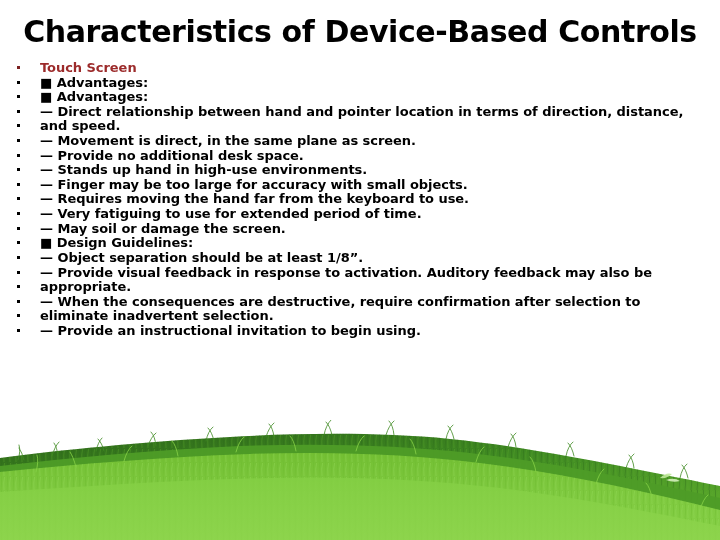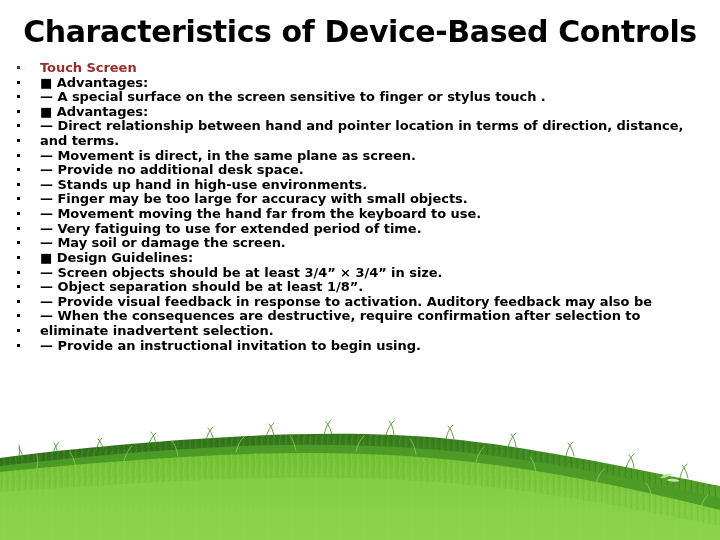--- a/index.html
+++ b/index.html
@@ -105,77 +105,73 @@
       <div class="bullet-row accent">
         <span class="bullet-marker"></span>
         <span class="bullet-text">Touch Screen</span>
       </div>
       <div class="bullet-row">
         <span class="bullet-marker"></span>
         <span class="bullet-text">■ Advantages:</span>
       </div>
       <div class="bullet-row">
         <span class="bullet-marker"></span>
-        <span class="bullet-text">— A special surface on the screen sensitive to finger or stylus touch .</span>
-      </div>
-      <div class="bullet-row">
-        <span class="bullet-marker"></span>
         <span class="bullet-text">■ Advantages:</span>
       </div>
       <div class="bullet-row">
         <span class="bullet-marker"></span>
         <span class="bullet-text">— Direct relationship between hand and pointer location in terms of direction, distance,</span>
       </div>
       <div class="bullet-row">
         <span class="bullet-marker"></span>
-        <span class="bullet-text">and terms.</span>
+        <span class="bullet-text">and speed.</span>
       </div>
       <div class="bullet-row">
         <span class="bullet-marker"></span>
         <span class="bullet-text">— Movement is direct, in the same plane as screen.</span>
       </div>
       <div class="bullet-row">
         <span class="bullet-marker"></span>
         <span class="bullet-text">— Provide no additional desk space.</span>
       </div>
       <div class="bullet-row">
         <span class="bullet-marker"></span>
         <span class="bullet-text">— Stands up hand in high-use environments.</span>
       </div>
       <div class="bullet-row">
         <span class="bullet-marker"></span>
         <span class="bullet-text">— Finger may be too large for accuracy with small objects.</span>
       </div>
       <div class="bullet-row">
         <span class="bullet-marker"></span>
-        <span class="bullet-text">— Movement moving the hand far from the keyboard to use.</span>
+        <span class="bullet-text">— Requires moving the hand far from the keyboard to use.</span>
       </div>
       <div class="bullet-row">
         <span class="bullet-marker"></span>
         <span class="bullet-text">— Very fatiguing to use for extended period of time.</span>
       </div>
       <div class="bullet-row">
         <span class="bullet-marker"></span>
         <span class="bullet-text">— May soil or damage the screen.</span>
       </div>
       <div class="bullet-row">
         <span class="bullet-marker"></span>
         <span class="bullet-text">■ Design Guidelines:</span>
       </div>
       <div class="bullet-row">
         <span class="bullet-marker"></span>
-        <span class="bullet-text">— Screen objects should be at least 3/4” × 3/4” in size.</span>
-      </div>
-      <div class="bullet-row">
-        <span class="bullet-marker"></span>
         <span class="bullet-text">— Object separation should be at least 1/8”.</span>
       </div>
       <div class="bullet-row">
         <span class="bullet-marker"></span>
         <span class="bullet-text">— Provide visual feedback in response to activation. Auditory feedback may also be</span>
+      </div>
+      <div class="bullet-row">
+        <span class="bullet-marker"></span>
+        <span class="bullet-text">appropriate.</span>
       </div>
       <div class="bullet-row">
         <span class="bullet-marker"></span>
         <span class="bullet-text">— When the consequences are destructive, require confirmation after selection to</span>
       </div>
       <div class="bullet-row">
         <span class="bullet-marker"></span>
         <span class="bullet-text">eliminate inadvertent selection.</span>
       </div>
       <div class="bullet-row">

